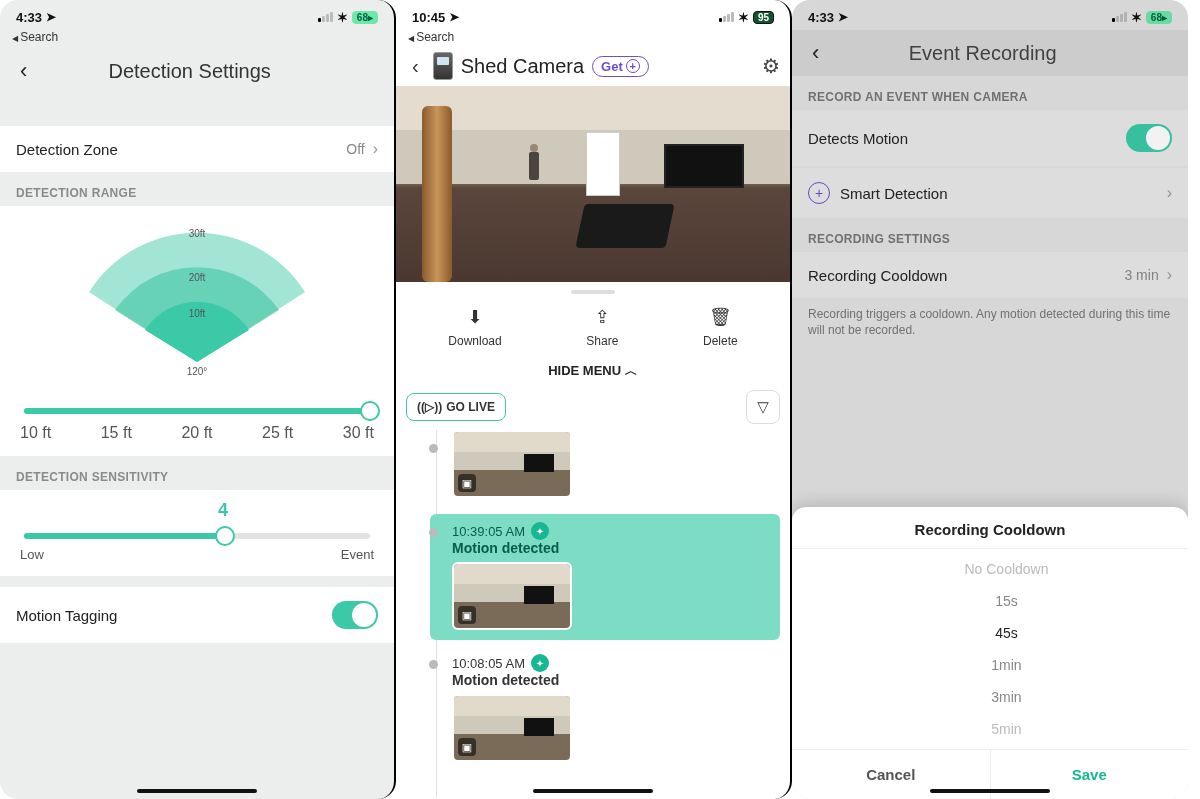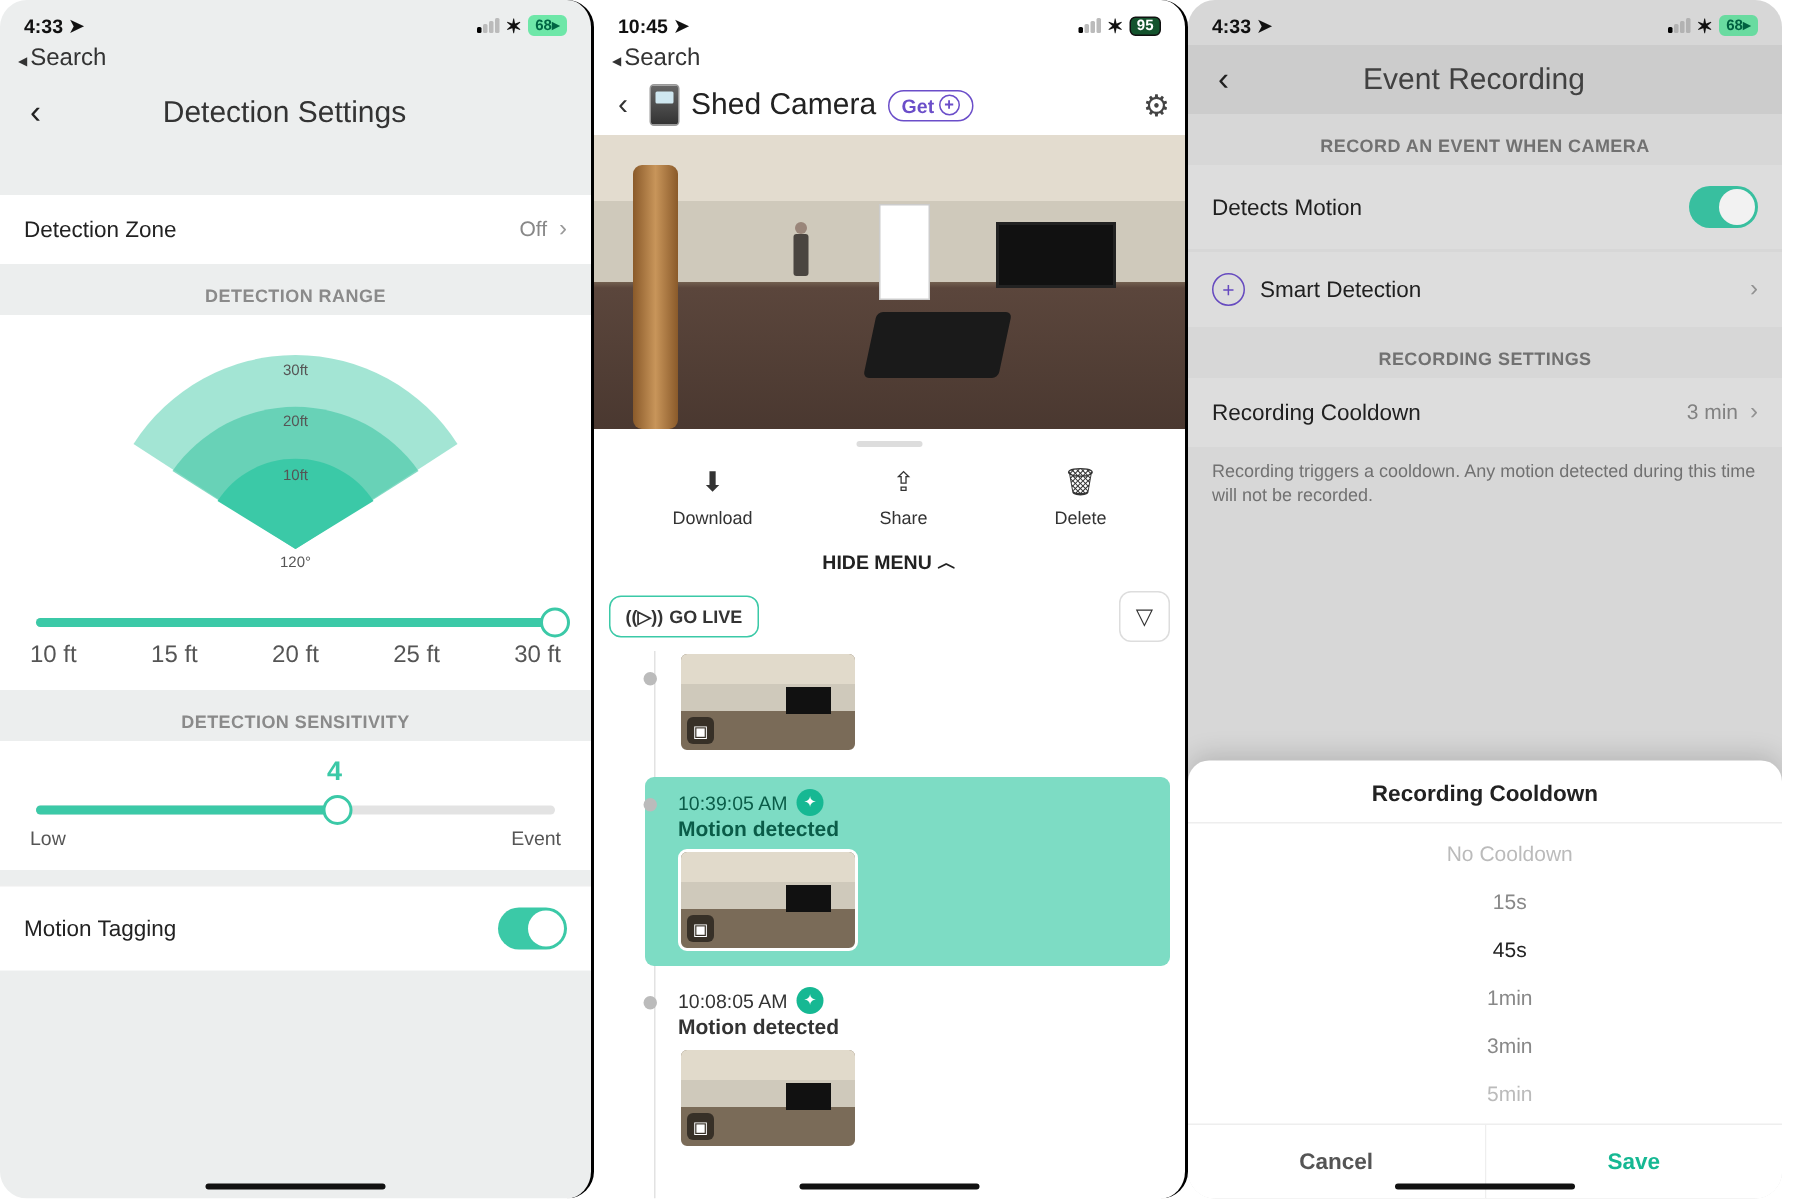--- a/index.html
+++ b/index.html
@@ -13,33 +13,33 @@
   .status .left, .status .right { display:flex; align-items:center; gap:4px; }
   .status .arrow { font-size:12px; }
   .sig { display:inline-flex; gap:1px; align-items:flex-end; }
   .sig i { width:3px; background:#000; display:block; border-radius:1px; }
   .sig i:nth-child(1){height:4px;} .sig i:nth-child(2){height:6px;} .sig i:nth-child(3){height:8px;} .sig i:nth-child(4){height:10px;}
   .sig.weak i{background:#bbb;} .sig.weak i:nth-child(1){background:#000;}
   .wifi { font-size:13px; }
   .batt { display:inline-flex; align-items:center; gap:2px; }
   .batt .pill { border:1px solid #000; border-radius:4px; padding:0 4px; font-size:10px; font-weight:700; }
   .batt.green .pill { background:#6ee7a8; border-color:#6ee7a8; color:#064; }
-  .back-search { font-size:16px; color:#333; padding:0 16px 4px 12px; }
+  .back-search { font-size:12px; color:#333; padding:0 16px 4px 12px; }
   .back-search::before { content:"◀"; font-size:8px; margin-right:2px; }
 
   
   .s1 { background:#eceeee; }
   .navbar { display:flex; align-items:center; height:46px; padding:0 12px; }
   .navbar .back { font-size:22px; color:#222; padding:4px 8px; }
   .navbar .title { flex:1; text-align:center; font-size:20px; color:#333; font-weight:500; }
   .navbar .spacer { width:38px; }
   .row { background:#fff; display:flex; align-items:center; justify-content:space-between; padding:14px 16px; font-size:15px; color:#222; }
   .row .meta { color:#888; font-size:14px; }
   .chev { color:#999; font-size:16px; margin-left:8px; }
-  .sect-label { font-size:12px; font-weight:700; color:#8a8a8a; padding:14px 16px 6px; letter-spacing:0.3px;text-align:center; }
+  .sect-label { font-size:12px; font-weight:700; color:#8a8a8a; padding:14px 16px 6px; letter-spacing:0.3px; }
   .range-card { background:#fff; padding:16px 20px 10px; }
   .fan { position:relative; width:280px; height:170px; margin:0 auto 12px; }
   .fan svg { display:block; margin:0 auto; }
   .fan .lbl { position:absolute; font-size:10px; color:#555; left:50%; transform:translateX(-50%); }
   .slider-track { position:relative; height:6px; background:#e3e3e3; border-radius:3px; margin:16px 4px 8px; }
   .slider-fill { position:absolute; left:0; top:0; bottom:0; background:#3bc9a7; border-radius:3px; }
   .slider-thumb { position:absolute; top:50%; width:20px; height:20px; background:#fff; border:2px solid #3bc9a7; border-radius:50%; transform:translate(-50%,-50%); }
   .ticks { display:flex; justify-content:space-between; font-size:16px; color:#555; padding:2px 0 4px; }
   .sens-card { background:#fff; padding:10px 20px 14px; }
   .sens-val { text-align:center; font-size:18px; font-weight:600; color:#3bc9a7; margin-bottom:-4px; position:relative; }
@@ -154,21 +154,21 @@
     </div>
 
     <div class="sect-label">DETECTION RANGE</div>
     <div class="range-card">
       <div class="fan">
         <svg width="280" height="150" viewBox="0 0 280 150">
           <path d="M140 140 L32 70 A128 128 0 0 1 248 70 Z" fill="#57cfb1" opacity=".55"></path>
           <path d="M140 140 L58 88 A100 100 0 0 1 222 88 Z" fill="#4fcbab" opacity=".7"></path>
           <path d="M140 140 L88 108 A62 62 0 0 1 192 108 Z" fill="#3bc9a7"></path>
         </svg>
-        <span class="lbl" style="top:16px">30ft</span>
+        <span class="lbl" style="top:6px">30ft</span>
         <span class="lbl" style="top:50px">20ft</span>
         <span class="lbl" style="top:86px">10ft</span>
         <span class="lbl" style="top:144px">120°</span>
       </div>
       <div class="slider-track">
         <div class="slider-fill" style="width:100%"></div>
         <div class="slider-thumb" style="left:100%"></div>
       </div>
       <div class="ticks">
         <span>10 ft</span>

